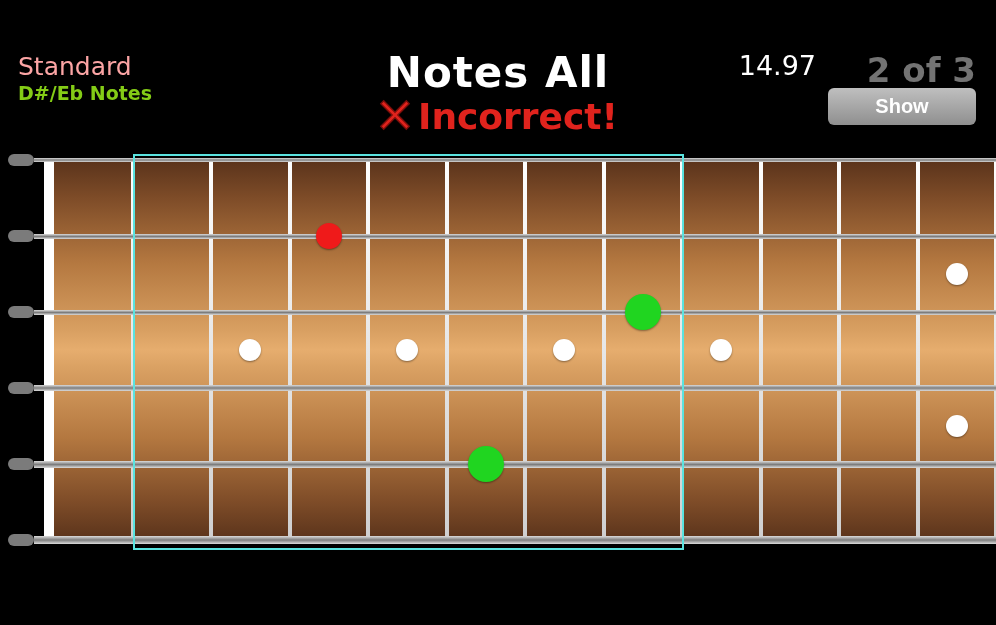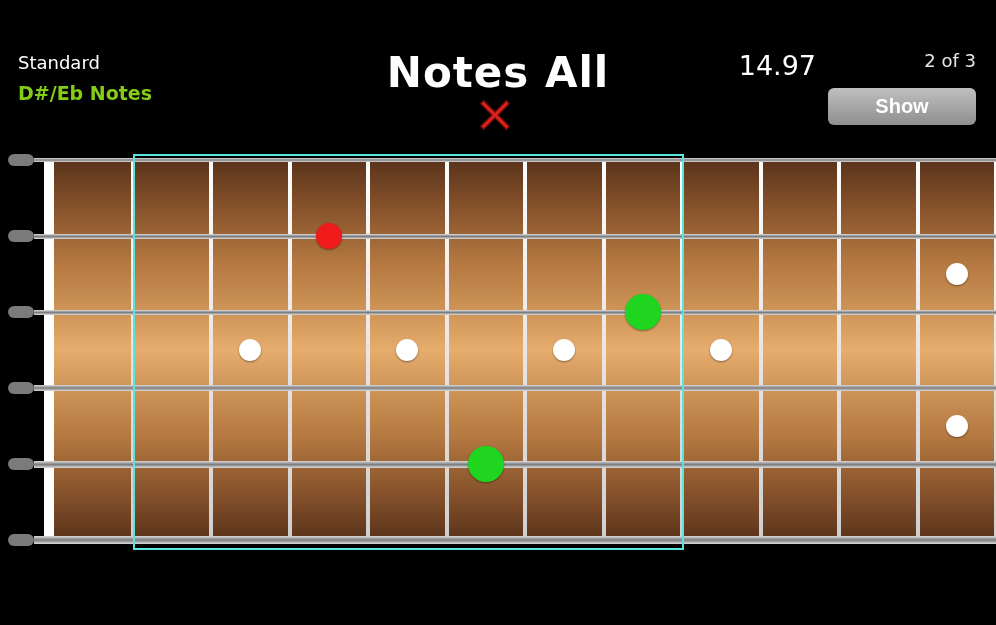--- a/index.html
+++ b/index.html
@@ -3,28 +3,28 @@
 <meta charset="utf-8">
 <style>
   html,body{margin:0;padding:0}
   body{
     width:996px;height:625px;
     background:#000;
     font-family:"DejaVu Sans","Segoe UI",Arial,sans-serif;
     position:relative;overflow:hidden;color:#fff;
   }
   
-  .tuning{position:absolute;left:18px;top:52px;font-size:18px;color:#ffffff}
+  .tuning{position:absolute;left:18px;top:52px;font-size:25px;color:#fca5a5}
   .target{position:absolute;left:18px;top:82px;font-size:19px;font-weight:700;color:#84cc16}
   .title{position:absolute;left:0;right:0;top:48px;text-align:center;font-size:42px;font-weight:800;color:#fff;letter-spacing:1px}
   .feedback{position:absolute;left:0;right:0;top:96px;text-align:center;font-size:36px;font-weight:800;color:#e0231d}
   .feedback .ico{display:inline-block;vertical-align:-3px;margin-right:6px}
   .feedback .ico svg{width:34px;height:34px}
   .timer{position:absolute;right:180px;top:50px;font-size:27px;color:#fff}
-  .counter{position:absolute;right:20px;top:50px;font-size:18px;font-weight:400;color:#e5e5e5}
+  .counter{position:absolute;right:20px;top:50px;font-size:34px;font-weight:700;color:#737373}
   .show-btn{
     position:absolute;right:20px;top:88px;width:148px;height:37px;
     background:linear-gradient(#bfbfbf,#8f8f8f);
     border:none;border-radius:6px;
     color:#fff;font-size:20px;font-weight:700;
     cursor:pointer;
   }
   
   .fret-area{position:absolute;left:0;right:0;top:146px;height:408px}
   
@@ -59,21 +59,21 @@
 <body>
 
 <div class="tuning">Standard</div>
 <div class="target">D#/Eb Notes</div>
 <div class="title">Notes All</div>
 <div class="feedback">
   <span class="ico">
     <svg viewBox="0 0 24 24">
         <path fill="#e0231d" stroke="#7a0e0a" stroke-width="1" d="M4 2l8 8 8-8 2 2-8 8 8 8-2 2-8-8-8 8-2-2 8-8-8-8z"></path>
       </svg>
-  </span>
+  </span><span>Incorrect!</span>
 </div>
 <div class="timer">14.97</div>
 <div class="counter">2 of 3</div>
 <button class="show-btn">Show</button>
 
 <div class="fret-area">
   <div class="board"></div>
   <div class="nut"></div>
   <div id="fret-host">
       <div class="fret" style="left: 130.5px;"></div>

